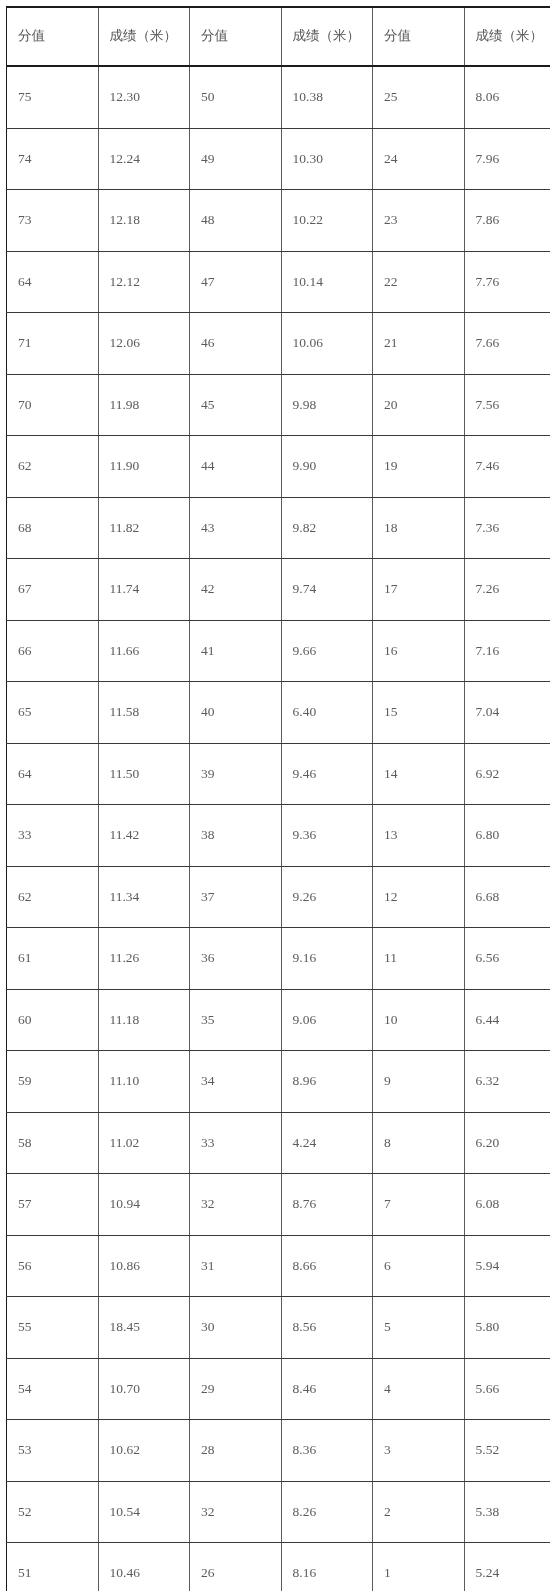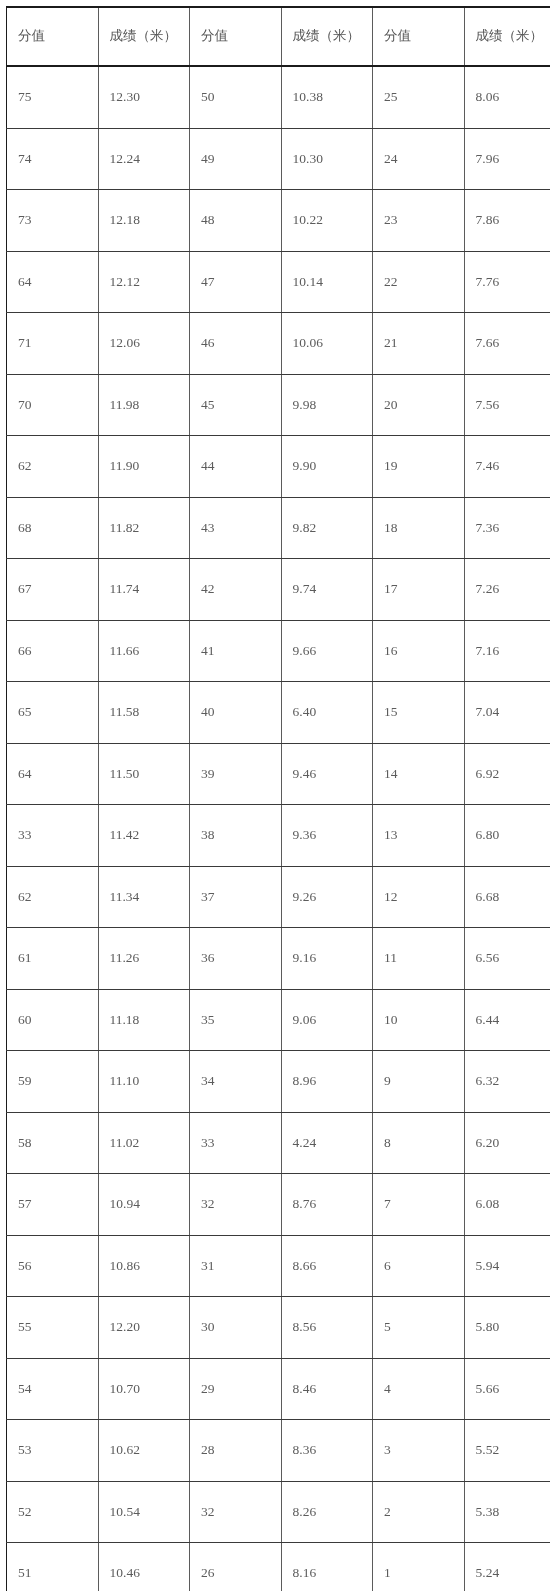--- a/index.html
+++ b/index.html
@@ -242,21 +242,21 @@
         <tr>
           <td>56</td>
           <td>10.86</td>
           <td>31</td>
           <td>8.66</td>
           <td>6</td>
           <td>5.94</td>
         </tr>
         <tr>
           <td>55</td>
-          <td>12.20</td>
+          <td>18.45</td>
           <td>30</td>
           <td>8.56</td>
           <td>5</td>
           <td>5.80</td>
         </tr>
         <tr>
           <td>54</td>
           <td>10.70</td>
           <td>29</td>
           <td>8.46</td>

